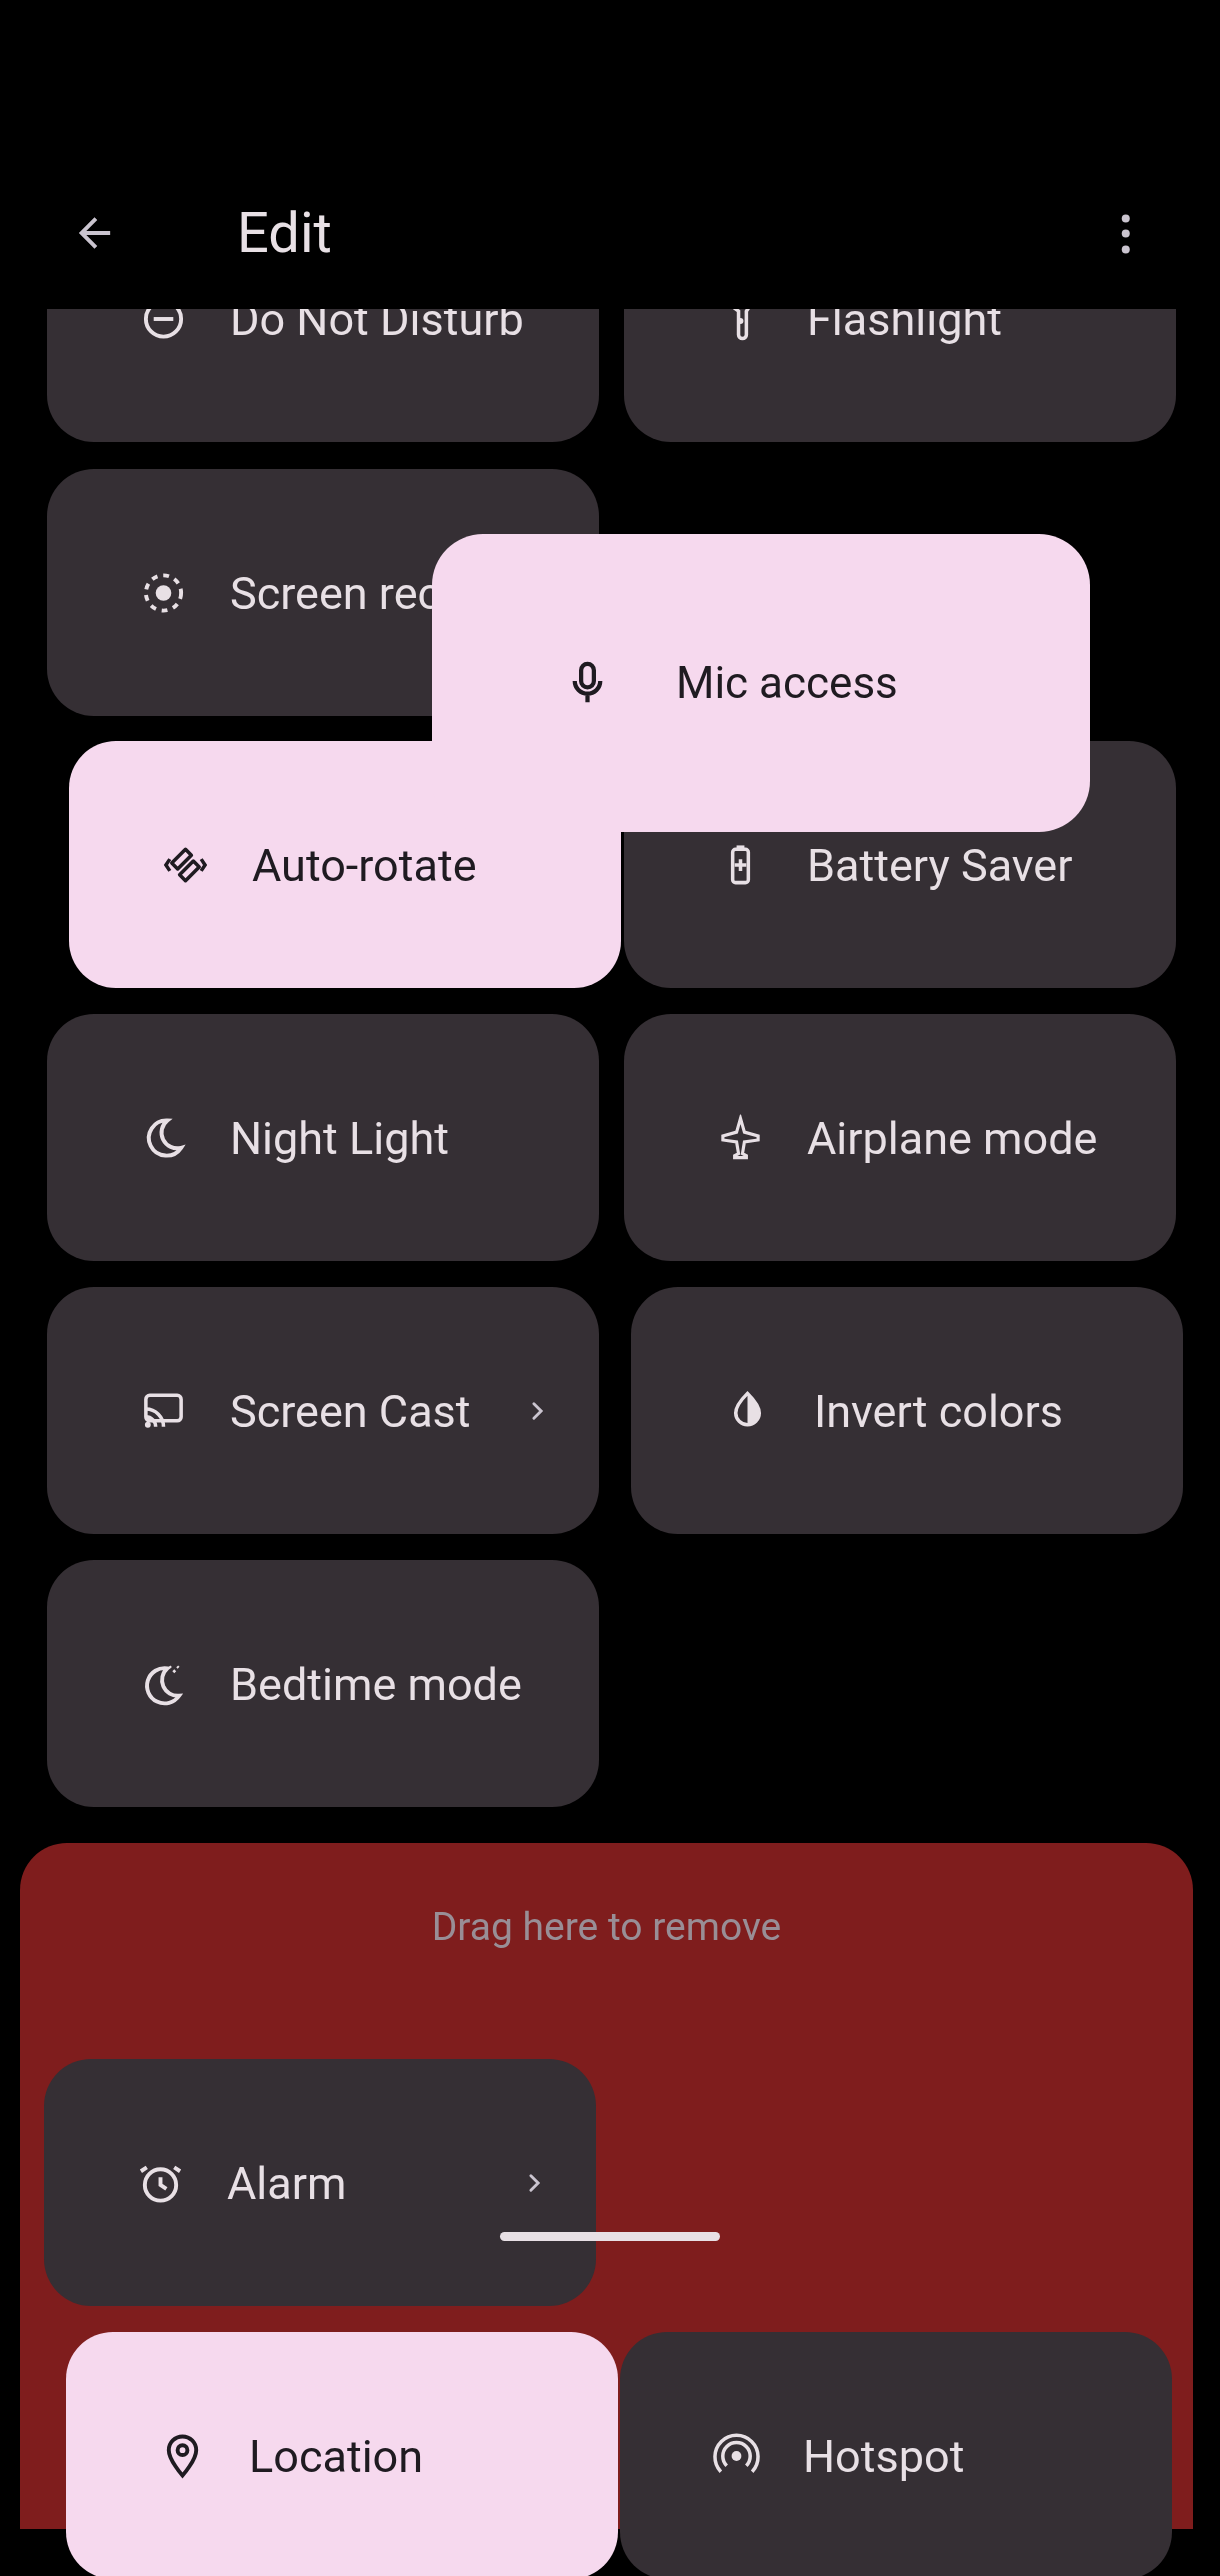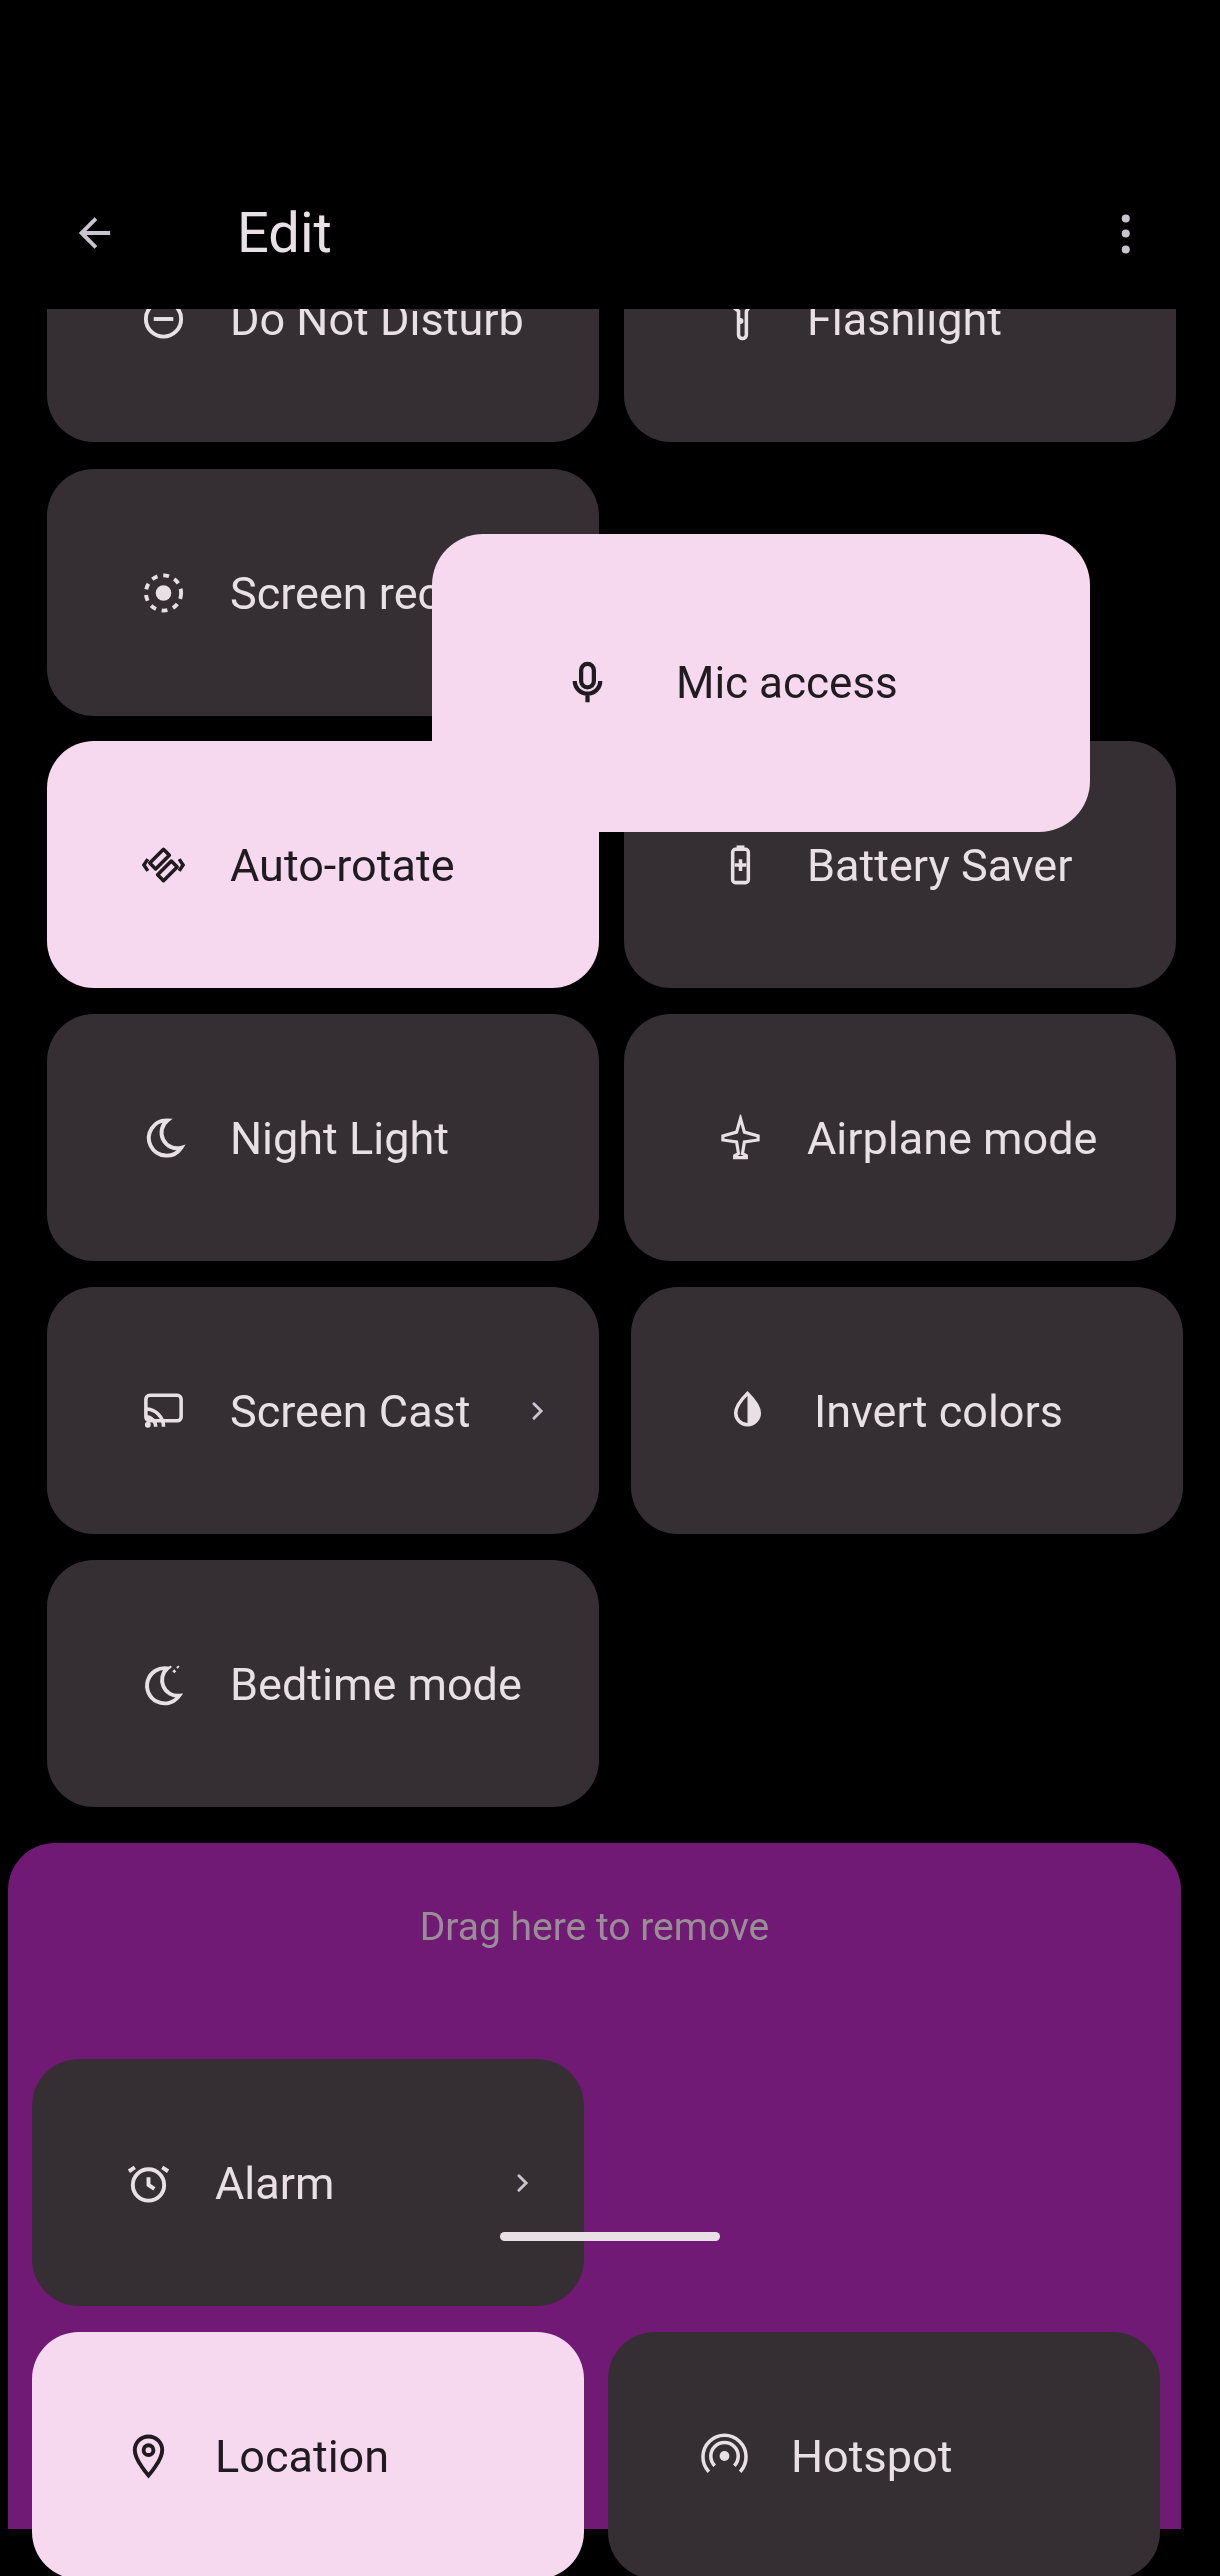--- a/index.html
+++ b/index.html
@@ -14,37 +14,37 @@
   .kebab .dot { width:8.5px; height:8.5px; border-radius:50%; background:#cac4cf; position:absolute; left:50%; transform:translateX(-50%); }
   .kebab .d1{top:22px;} .kebab .d2{top:37px;} .kebab .d3{top:53px;}
 
   
   .tile {
     position:absolute; height:247px; border-radius:47px;
     display:flex; align-items:center; padding-left:92px; padding-right:34px;
     color:#e8e0e5; font-size:45px; font-weight:400;
   }
   .tile.dark  { background:#352f34; }
-  .tile.light { background:#f6d9ee; color:#1f1b21; }
+  .tile.light { background:#f6d9ee; color:#1f1b21;margin-left:22px; }
   .tile .ico  { position:absolute; left:93px; top:50%; transform:translateY(-50%); display:flex; align-items:center; justify-content:center; }
   .tile .lbl  { position:absolute; left:183px; top:50%; transform:translateY(-50%); white-space:nowrap; overflow:hidden; max-width:calc(100% - 237px); }
   .tile .chev { position:absolute; right:47px; top:50%; transform:translateY(-50%); }
 
   
   .colL { left:47px;  width:552px; }
   .colR { left:624px; width:552px; }
 
   
   .row0-clip { position:absolute; left:0; top:309px; width:1220px; height:134px; overflow:hidden; }
   .row0-clip .tile { top:-114px; }
 
   
   .tray {
-    position:absolute; left:8px; top:1843px; width:1173px; height:686px;
-    background:#701a75; border-radius:47px 47px 0 0;
+    position:absolute; left:20px; top:1843px; width:1173px; height:686px;
+    background:#7f1d1d; border-radius:47px 47px 0 0;
   }
   .tray-label {
     position:absolute; left:0; top:61px; width:100%; text-align:center;
     color:#998e96; font-size:39px; font-weight:400;
   }
   .tray .tile { height:247px; }
 
   
   .floating {
     position:absolute; left:432px; top:534px; width:658px; height:298px;

